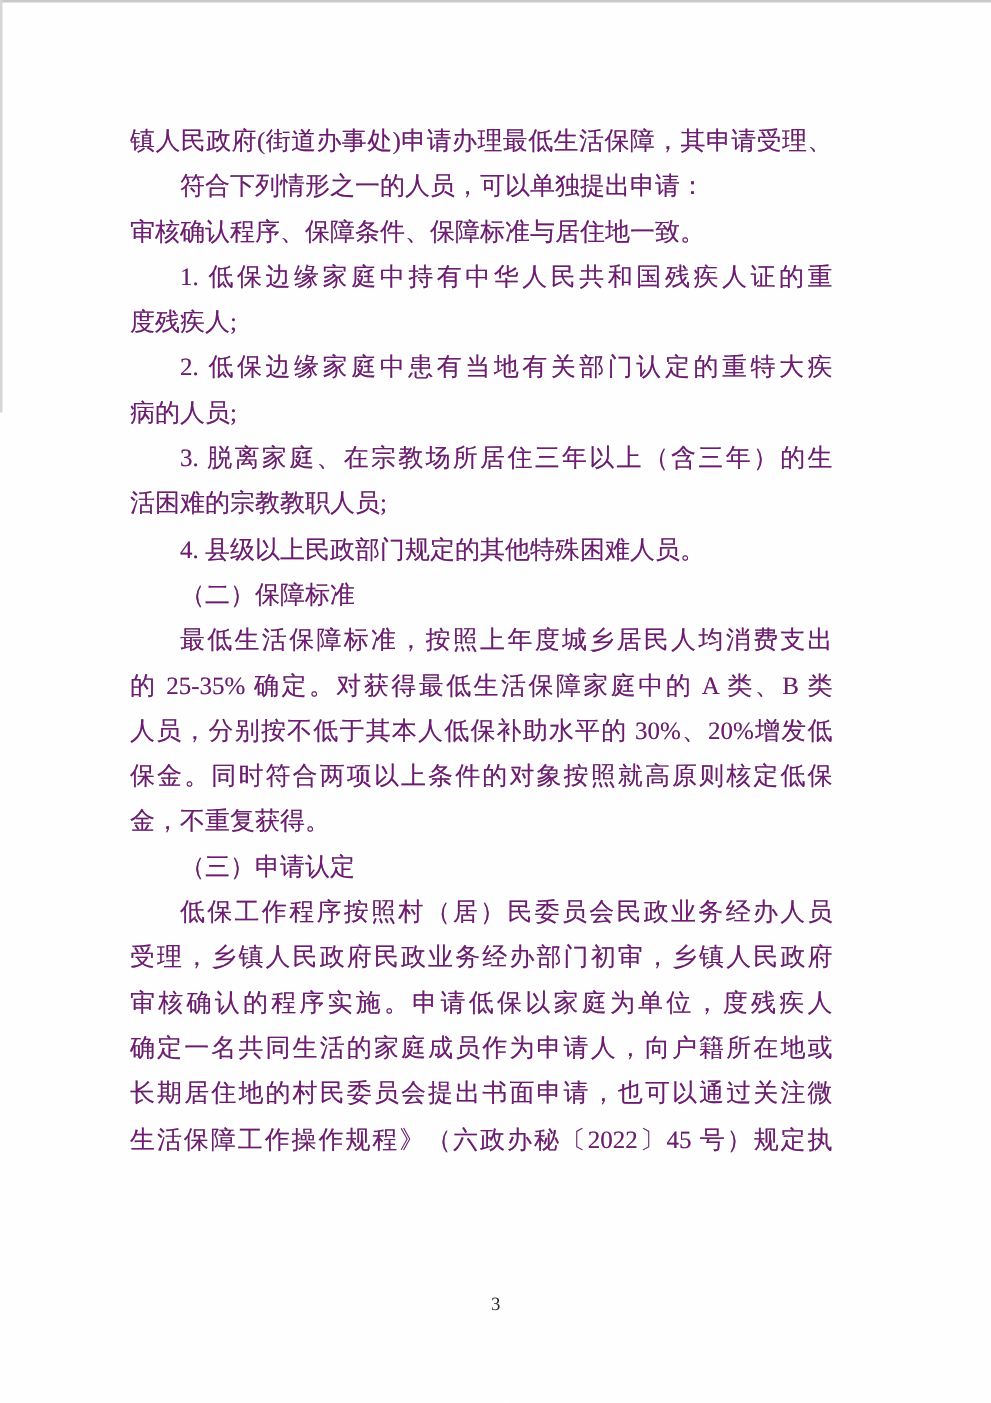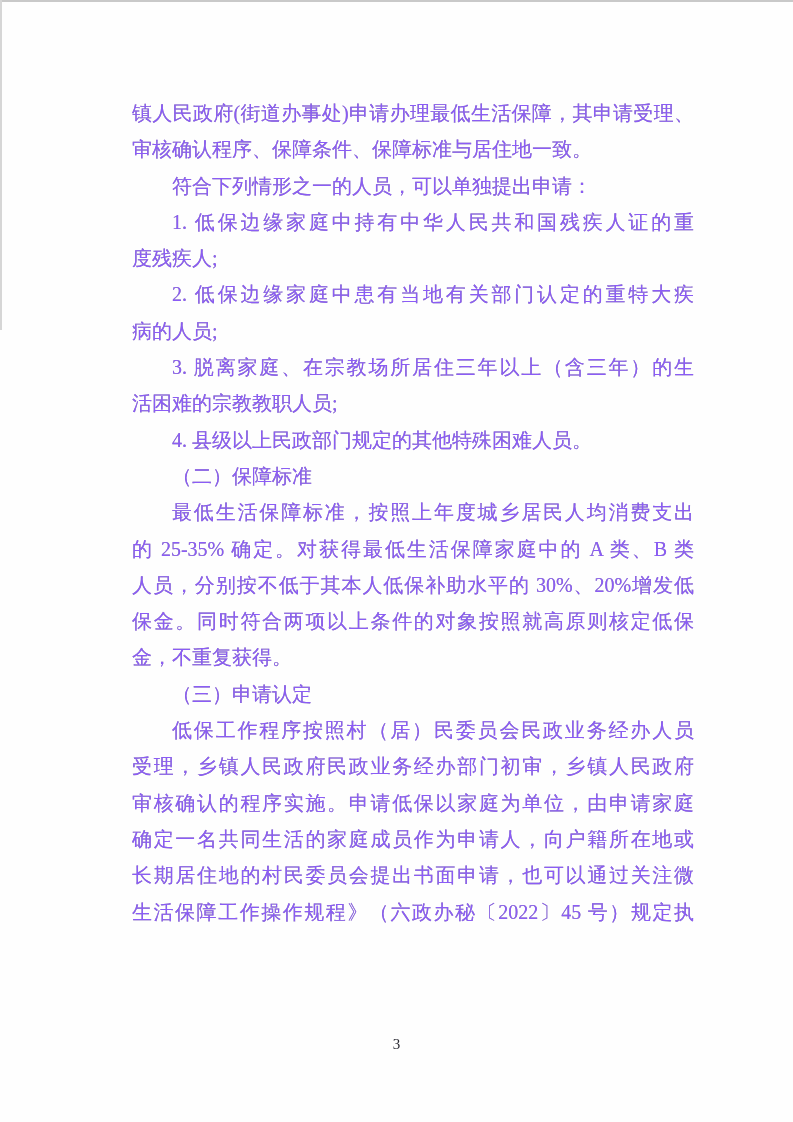--- a/index.html
+++ b/index.html
@@ -23,24 +23,24 @@
     background: #c9c9c9;
   }
   .edge-left {
     position: absolute;
     top: 0; left: 0;
     width: 2px; height: 330px;
     background: #d6d6d6;
   }
   .doc-body {
     position: absolute;
-    left: 132px;
+    left: 104px;
     top: 95px;
     width: 562px;
-    color: #8b5cf6;
+    color: #701a75;
     font-size: 20px;
     text-shadow: 0 0 0.5px rgba(20,20,20,0.45);
   }
   .line {
     height: 36.3px;
     line-height: 36.3px;
     text-align: left;
     overflow: visible;
   }
   .line.indent {
@@ -64,38 +64,38 @@
 </head>
 <body>
 
 <div class="page">
   <div class="edge-top"></div>
   <div class="edge-left"></div>
 
   <div class="doc-body">
 
   <div class="line full">镇人民政府(街道办事处)申请办理最低生活保障，其申请受理、</div>
+      <div class="line indent">符合下列情形之一的人员，可以单独提出申请：</div>
       <div class="line">审核确认程序、保障条件、保障标准与居住地一致。</div>
-      <div class="line indent">符合下列情形之一的人员，可以单独提出申请：</div>
       <div class="line indent full">1. 低保边缘家庭中持有中华人民共和国残疾人证的重</div>
       <div class="line">度残疾人;</div>
       <div class="line indent full">2. 低保边缘家庭中患有当地有关部门认定的重特大疾</div>
       <div class="line">病的人员;</div>
       <div class="line indent full">3. 脱离家庭、在宗教场所居住三年以上（含三年）的生</div>
       <div class="line">活困难的宗教教职人员;</div>
       <div class="line indent">4. 县级以上民政部门规定的其他特殊困难人员。</div>
       <div class="line indent">（二）保障标准</div>
       <div class="line indent full">最低生活保障标准，按照上年度城乡居民人均消费支出</div>
       <div class="line full">的 25-35% 确定。对获得最低生活保障家庭中的 A 类、B 类</div>
       <div class="line full">人员，分别按不低于其本人低保补助水平的 30%、20%增发低</div>
       <div class="line full">保金。同时符合两项以上条件的对象按照就高原则核定低保</div>
       <div class="line">金，不重复获得。</div>
       <div class="line indent">（三）申请认定</div>
       <div class="line indent full">低保工作程序按照村（居）民委员会民政业务经办人员</div>
       <div class="line full">受理，乡镇人民政府民政业务经办部门初审，乡镇人民政府</div>
-      <div class="line full">审核确认的程序实施。申请低保以家庭为单位，由申请家庭</div>
+      <div class="line full">审核确认的程序实施。申请低保以家庭为单位，度残疾人</div>
       <div class="line full">确定一名共同生活的家庭成员作为申请人，向户籍所在地或</div>
       <div class="line full">长期居住地的村民委员会提出书面申请，也可以通过关注微</div>
       <div class="line full">生活保障工作操作规程》（六政办秘〔2022〕45 号）规定执</div>
     </div>
 
   <div class="page-number">3</div>
 </div>
 
 </body></html>

